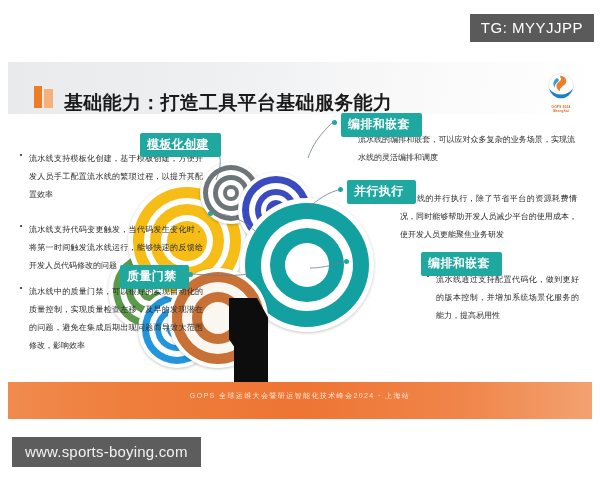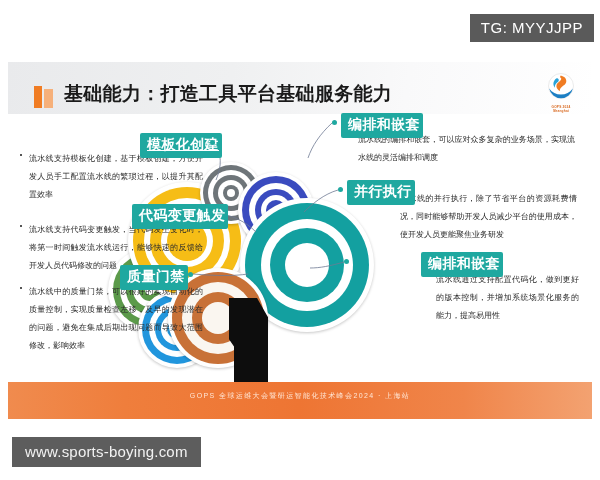--- a/index.html
+++ b/index.html
@@ -25,37 +25,37 @@
   #slide-header{
     position:absolute;left:0;top:0;width:100%;height:52px;
     background:linear-gradient(100deg,#e9eaec 0%,#eff0f1 38%,#f9f9fa 68%,#ffffff 100%);
   }
   #title-mark{
     position:absolute;left:26px;top:24px;width:20px;height:22px;
   }
   #title-mark .bar-a{position:absolute;left:0;top:0;width:8px;height:22px;background:#f07c23;}
   #title-mark .bar-b{position:absolute;left:10px;top:3px;width:9px;height:19px;background:#f6b07a;}
   #slide-title{
-    position:absolute;left:56px;top:19px;
+    position:absolute;left:56px;top:28px;
     font-size:19px;color:#1a1a1a;font-weight:700;
     letter-spacing:.3px;white-space:nowrap;
   }
   
   #gops-logo{position:absolute;right:14px;top:10px;width:34px;height:38px;text-align:center;}
   #gops-logo .logo-txt{
     font-size:3.2px;color:#d8671d;line-height:4px;margin-top:1px;
     letter-spacing:.2px;font-weight:700;
   }
   #gops-logo .logo-txt span{display:block;}
   
   .tag{
     position:absolute;
     background:#1fa8a0;color:#ffffff;
-    font-size:14px;font-weight:700;
-    padding:3px 3px 4px 7px;
+    font-size:12px;font-weight:700;
+    padding:3px 12px 4px 7px;
     border-radius:2px;white-space:nowrap;
     letter-spacing:.4px;
     z-index:6;
   }
   .tag-dot{
     position:absolute;width:5px;height:5px;border-radius:50%;
     background:#1fa8a0;z-index:6;
   }
   .para{
     position:absolute;
@@ -200,21 +200,20 @@
     </div>
   </div>
 
   <div class="tag" style="left:132px;top:71px;text-decoration:underline;">模板化创建</div>
   <div class="tag-dot" style="left:202px;top:78px;"></div>
   <div class="para" style="left:12px;top:88px;width:183px;">
     <span class="bullet"></span>
       <span class="ptxt">流水线支持模板化创建，基于模板创建，方便开发人员手工配置流水线的繁琐过程，以提升其配置效率</span>
   </div>
 
-  <div class="tag" style="left:124px;top:142px;">代码变更触发</div>
   <div class="tag-dot" style="left:200px;top:149px;"></div>
   <div class="para" style="left:12px;top:159px;width:183px;">
     <span class="bullet"></span>
       <span class="ptxt">流水线支持代码变更触发，当代码发生变化时，将第一时间触发流水线运行，能够快速的反馈给开发人员代码修改的问题</span>
   </div>
 
   <div class="tag" style="left:112px;top:203px;">质量门禁</div>
   <div class="tag-dot" style="left:180px;top:210px;"></div>
   <div class="para" style="left:12px;top:221px;width:183px;">
     <span class="bullet"></span>

